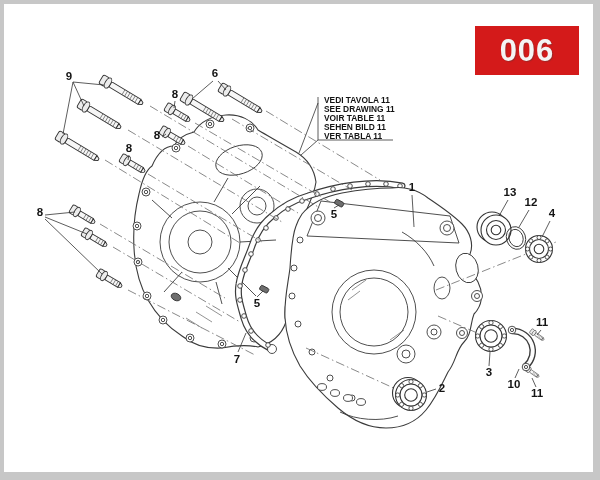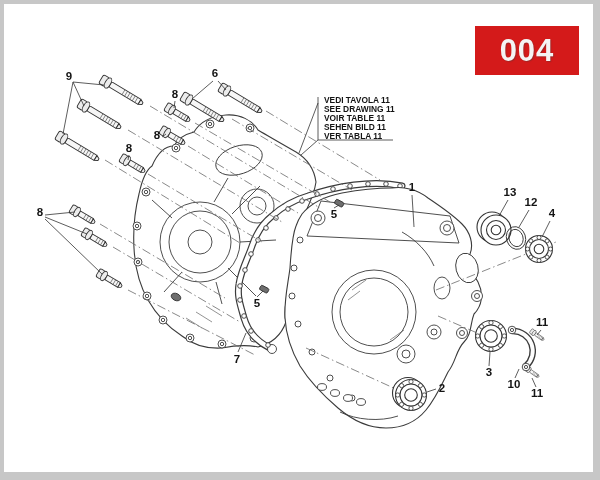--- a/index.html
+++ b/index.html
@@ -319,14 +319,14 @@
       <text class="plabel" x="257" y="307">5</text>
       <text class="plabel" x="237" y="363">7</text>
       <text class="plabel" x="442" y="392">2</text>
       <text class="plabel" x="489" y="376">3</text>
       <text class="plabel" x="514" y="388">10</text>
       <text class="plabel" x="542" y="326">11</text>
       <text class="plabel" x="537" y="397">11</text>
     </g>
   </svg>
 
-  <div id="badge" style="background: rgb(212, 26, 26); color: rgb(244, 244, 244);">004</div>
+  <div id="badge" style="background: rgb(212, 26, 26); color: rgb(244, 244, 244);">006</div>
 </div>
 
 </body></html>

